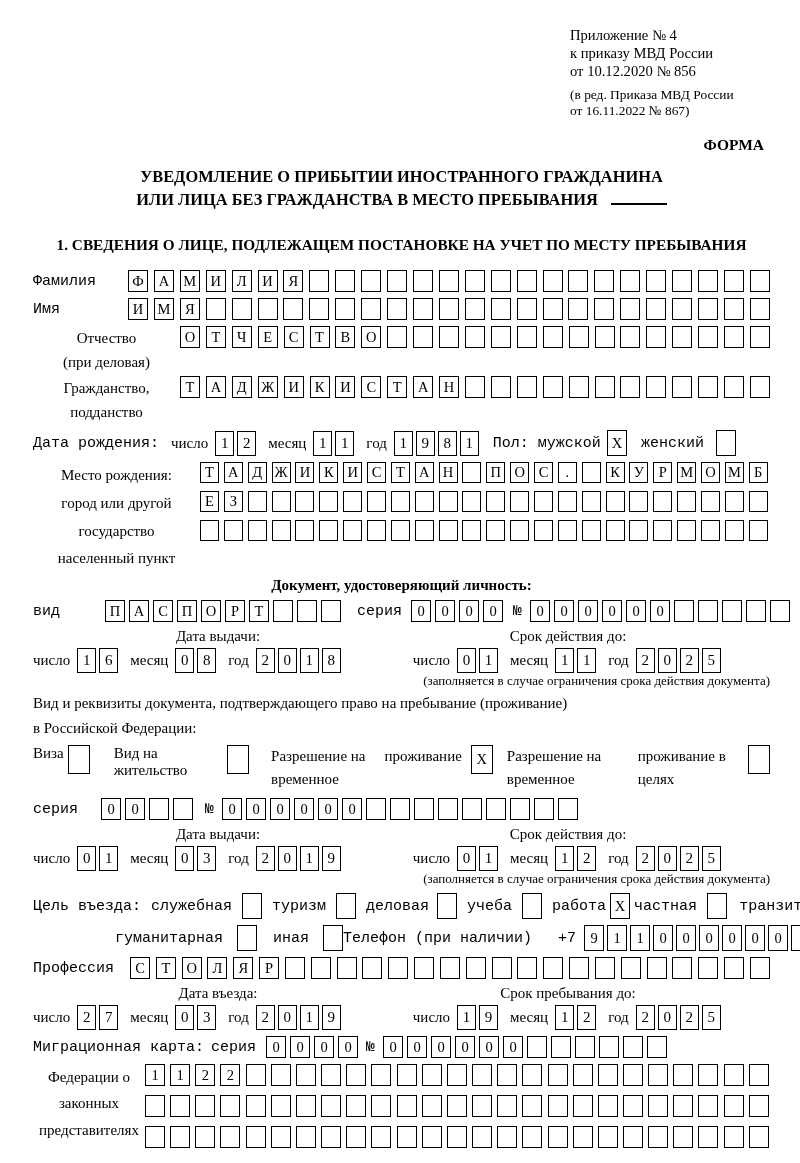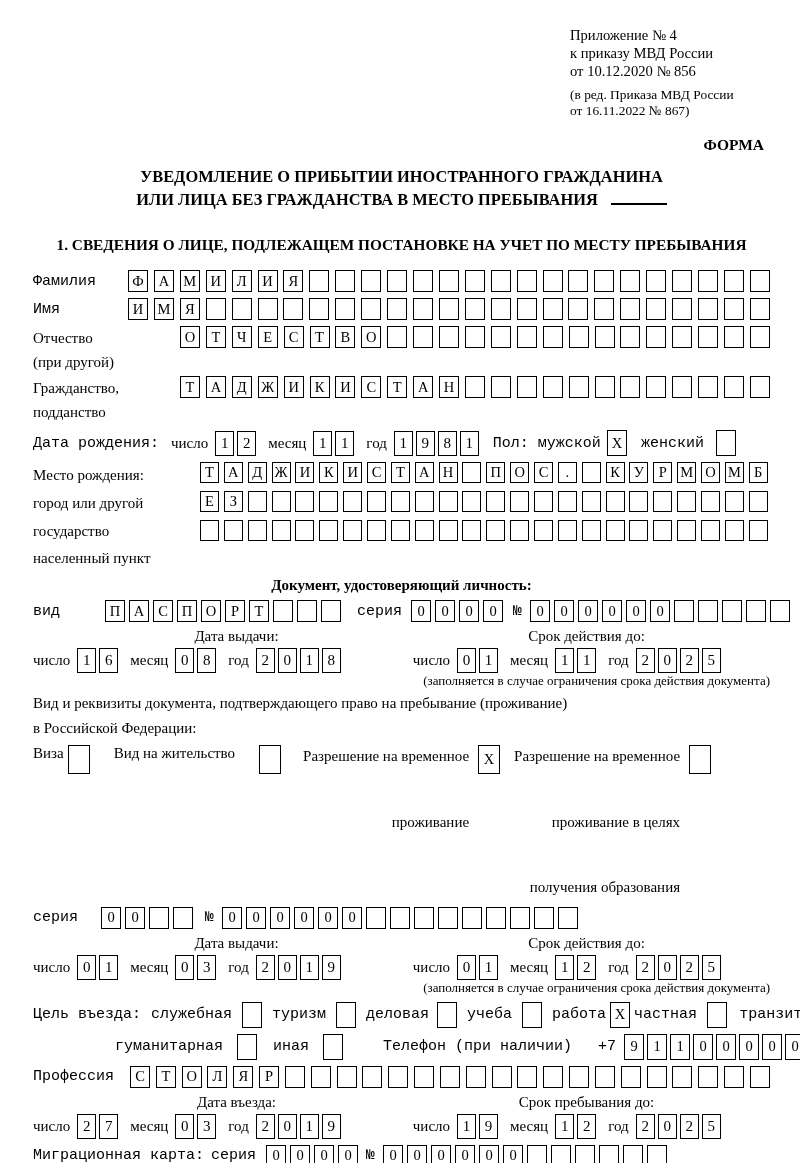--- a/index.html
+++ b/index.html
@@ -13,47 +13,47 @@
   .edition{margin-top:6px;}
   .forma{font-weight:bold;text-align:right;padding-right:6px;margin-top:16px;font-size:15.5px;}
 
   .title{text-align:center;font-weight:bold;font-size:16.4px;line-height:1.4;margin-top:12px;}
   .title-underline{display:inline-block;width:56px;border-bottom:2px solid #000;margin-left:13px;height:14px;}
   .sec-heading{font-weight:bold;font-size:15.3px;text-align:center;margin-top:24px;margin-bottom:16px;}
 
   .frow{display:flex;align-items:center;margin-bottom:6px;}
   .frow.top{align-items:flex-start;}
   .flabel{flex:none;font-family:Liberation Mono, monospace;}
-  .lblcol{flex:none;display:flex;flex-direction:column;}
+  .lblcol{flex:none;display:flex;flex-direction:column;text-align:center;}
 
   .cells{display:flex;gap:4px;}
   .cells.spread{justify-content:space-between;gap:0;}
   .cell{flex:none;width:20px;height:22px;border:1.5px solid #000;box-sizing:border-box;
         display:inline-flex;align-items:center;justify-content:center;font-size:14.5px;}
   .cells.small .cell{width:19px;height:21px;}
 
   .dategroup{display:inline-flex;align-items:center;}
   .dlabel{margin:0 7px 0 12px;}
   .dategroup .dlabel:first-child{margin-left:0;}
   .dcells{display:inline-flex;gap:3px;}
   .cell.dcell{width:19px;height:25px;font-size:15px;}
 
   .cbx{flex:none;width:20px;height:26px;border:1.6px solid #000;box-sizing:border-box;
        display:inline-flex;align-items:center;justify-content:center;font-size:14.5px;}
   .cbx.big{width:22px;height:29px;}
 
-  .dhead{display:flex;margin-bottom:3px;justify-content:center;}
+  .dhead{display:flex;margin-bottom:3px;}
   .dhead .lhead{width:370px;text-align:center;flex:none;}
   .dhead .rhead{width:330px;text-align:center;flex:none;}
   .note{font-size:13px;text-align:right;margin-top:-2px;margin-bottom:6px;}
   .center-bold{font-weight:bold;text-align:center;margin:4px 0 6px 0;}
   .plain{margin:2px 0 8px 0;}
 
   .opt{display:flex;align-items:flex-start;}
-  .optcol{display:flex;flex-direction:column;text-align:right;line-height:1.5;gap:43px;}
+  .optcol{display:flex;flex-direction:row;text-align:left;line-height:1.5;}
   .opt .cbx{margin-left:9px;}
 </style>
 </head>
 <body>
 
 <div class="page">
 
   <div class="topright">
     <div class="appendix">
       <div>Приложение № 4</div>
@@ -133,21 +133,21 @@
         <span class="cell"></span>
         <span class="cell"></span>
         <span class="cell"></span>
         <span class="cell"></span>
       </span>
   </div>
 
   <div class="frow top" style="margin-bottom:2px;">
     <span class="lblcol" style="width:147px;line-height:1.6;">
       <span>Отчество</span>
-      <span>(при другой)</span>
+      <span>(при деловая)</span>
     </span>
     <span class="cells spread" style="width:590px">
         <span class="cell">О</span>
         <span class="cell">Т</span>
         <span class="cell">Ч</span>
         <span class="cell">Е</span>
         <span class="cell">С</span>
         <span class="cell">Т</span>
         <span class="cell">В</span>
         <span class="cell">О</span>
@@ -418,21 +418,20 @@
       <span class="optcol">
         <span>Разрешение на временное</span>
         <span>проживание</span>
       </span>
       <span class="cbx big">X</span>
     </span>
     <span class="opt" style="margin-left:14px">
       <span class="optcol">
         <span>Разрешение на временное</span>
         <span>проживание в целях</span>
-        <span>получения образования</span>
       </span>
       <span class="cbx big"></span>
     </span>
   </div>
 
   <div class="frow" style="margin-top:4px;">
     <span class="flabel" style="width:68px">серия</span>
     <span class="cells" style="gap:4px">
         <span class="cell">0</span>
         <span class="cell">0</span>
@@ -521,21 +520,21 @@
     <span class="cbx" style="margin-left:10px"></span>
     <span class="flabel" style="margin-left:12px">транзит</span>
     <span class="cbx" style="margin-left:12px"></span>
   </div>
 
   <div class="frow" style="margin-top:4px;">
     <span class="flabel" style="margin-left:82px">гуманитарная</span>
     <span class="cbx" style="margin-left:14px"></span>
     <span class="flabel" style="margin-left:16px">иная</span>
     <span class="cbx" style="margin-left:14px"></span>
-    <span class="flabel" style="margin-left:40px">Телефон (при наличии)</span>
+    <span class="flabel" style="">Телефон (при наличии)</span>
     <span class="flabel" style="margin-left:26px">+7</span>
     <span class="cells phone" style="gap:3px;margin-left:8px">
         <span class="cell" style="width: 20px; height: 26px;">9</span>
         <span class="cell" style="width: 20px; height: 26px;">1</span>
         <span class="cell" style="width: 20px; height: 26px;">1</span>
         <span class="cell" style="width: 20px; height: 26px;">0</span>
         <span class="cell" style="width: 20px; height: 26px;">0</span>
         <span class="cell" style="width: 20px; height: 26px;">0</span>
         <span class="cell" style="width: 20px; height: 26px;">0</span>
         <span class="cell" style="width: 20px; height: 26px;">0</span>
@@ -641,21 +640,21 @@
         <span class="cell"></span>
         <span class="cell"></span>
         <span class="cell"></span>
         <span class="cell"></span>
         <span class="cell"></span>
       </span>
   </div>
 
   <div class="frow top" style="margin-top:6px;">
     <span class="lblcol" style="width:112px;line-height:1.75;">
-      <span>Сведения о</span>
+      <span>Федерации о</span>
       <span>законных</span>
       <span>представителях</span>
 
     </span>
     <span class="lblcol" style="gap:9px;">
       <span class="cells spread" style="width:624px">
           <span class="cell">1</span>
           <span class="cell">1</span>
           <span class="cell">2</span>
           <span class="cell">2</span>

